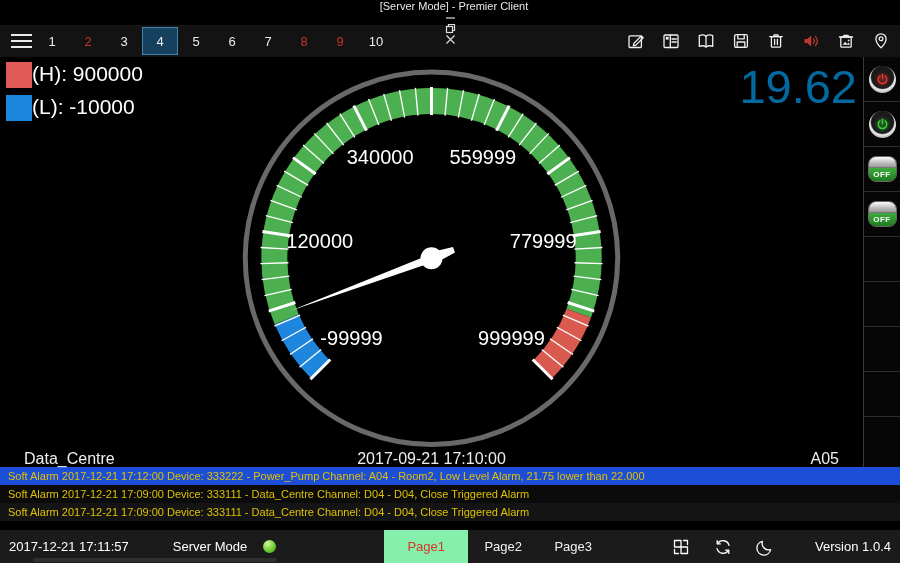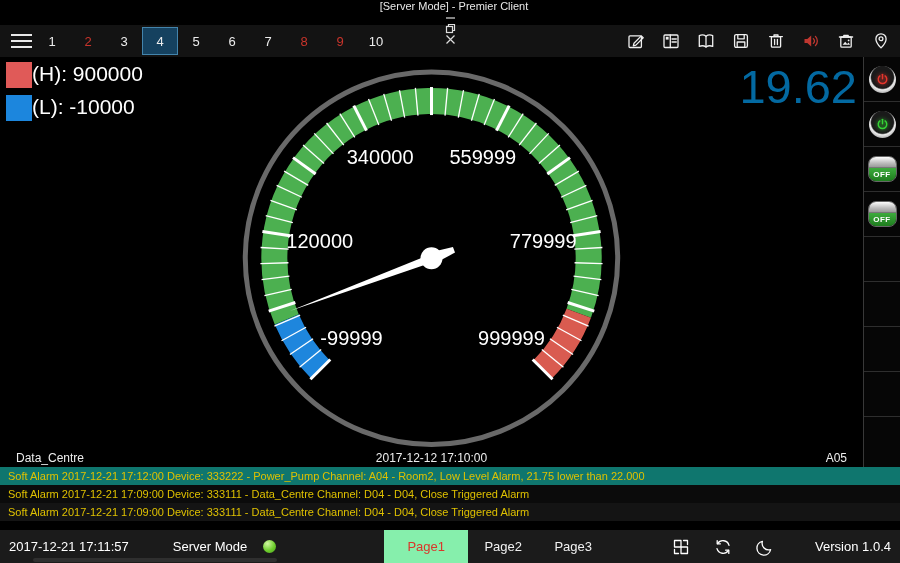--- a/index.html
+++ b/index.html
@@ -29,41 +29,41 @@
   .main { height:410px; display:flex; background:#000; }
   .panel { flex:1; position:relative; }
   #gauge-svg { position:absolute; inset:0; }
   .legend { position:absolute; top:5px; left:6px; }
   .legend-row { display:flex; align-items:flex-start; margin-bottom:7px; }
   .swatch { width:26px; height:26px; }
   .legend-row span { font-size:21px; color:#fff; }
   .big-value { position:absolute; top:1px; right:6px; font-size:47px; color:#0369a1; line-height:1.25; }
   .panel-footer { position:absolute; left:0; right:0; bottom:1px; height:16px;
                   display:grid; grid-template-columns:1fr auto 1fr; align-items:center;
-                  font-size:12px; color:#eee; padding:0 16px; }
+                  font-size:16px; color:#eee; padding:0 24px; }
   .pf-right { text-align:right; }
 
   
   .sidebar { width:37px; border-left:1px solid #383838; display:flex; flex-direction:column; background:#060606; }
   .cell { height:45px; border-bottom:1px solid #2e2e2e; display:flex; align-items:center; justify-content:center; }
   .cell:last-child { flex:1; border-bottom:none; }
   .power-btn { width:27px; height:27px; border-radius:50%;
     background:radial-gradient(circle at 50% 42%, #1a1a1a 0 53%, #efefef 60%, #c0c0c0 72%, #6a6a6a 88%, #3a3a3a 100%);
     display:flex; align-items:center; justify-content:center; }
   .power-btn svg { width:15px; height:15px; }
   .toggle-btn { width:29px; height:26px; border:1px solid #666; border-radius:8px; overflow:hidden; background:#222; }
   .tg-top { height:11px; background:linear-gradient(#fdfdfd,#bdbdbd 60%,#9a9a9a); border-bottom:1px solid #777; }
   .tg-bottom { height:13px; background:linear-gradient(#3dab3d,#1e7d1e); color:#fff; font-size:8px; font-weight:bold;
                display:flex; align-items:center; justify-content:center; letter-spacing:.5px; }
 
   
   .alarm-list { height:54px; }
   .alarm-row { height:18px; display:flex; align-items:center; padding-left:8px;
                font-size:11px; color:#DFC100; white-space:nowrap; }
-  .alarm-row:nth-child(1) { background:#0f766e; }
+  .alarm-row:nth-child(1) { background:#1d4ed8; }
   .alarm-row:nth-child(2) { background:#0b0b0b; }
   .alarm-row:nth-child(3) { background:#141414; }
   .gap { height:9px; background:#000; }
 
   
   .statusbar { height:33px; background:#1B1B1B; display:flex; align-items:center; font-size:13px; position:relative; }
   .sb-time { margin-left:9px; }
   .sb-mode { margin-left:44px; }
   .sb-dot { width:13px; height:13px; border-radius:50%; margin-left:16px;
             background:radial-gradient(circle at 35% 28%, #d2f7a2, #6fce2e 55%, #4a9e1d); }
@@ -254,21 +254,21 @@
         <span>(H): 900000</span>
       </div>
       <div class="legend-row">
         <div class="swatch" id="swatch-low" style="background: rgb(28, 134, 221);"></div>
         <span>(L): -10000</span>
       </div>
     </div>
     <div class="big-value">19.62</div>
     <div class="panel-footer">
       <div>Data_Centre</div>
-      <div>2017-12-12 17:10:00</div>
+      <div>2017-09-21 17:10:00</div>
       <div class="pf-right">A05</div>
     </div>
   </div>
   <div class="sidebar" id="sidebar">
       <div class="cell">
         <div class="power-btn">
           <svg viewBox="0 0 18 18" style="filter:drop-shadow(0 0 2px #e8352c)">
             <g fill="none" stroke="#e8352c" stroke-width="1.7" stroke-linecap="round">
               <line x1="9" y1="2.8" x2="9" y2="8"></line>
               <path d="M5.9 4.7a5.1 5.1 0 1 0 6.2 0"></path>

